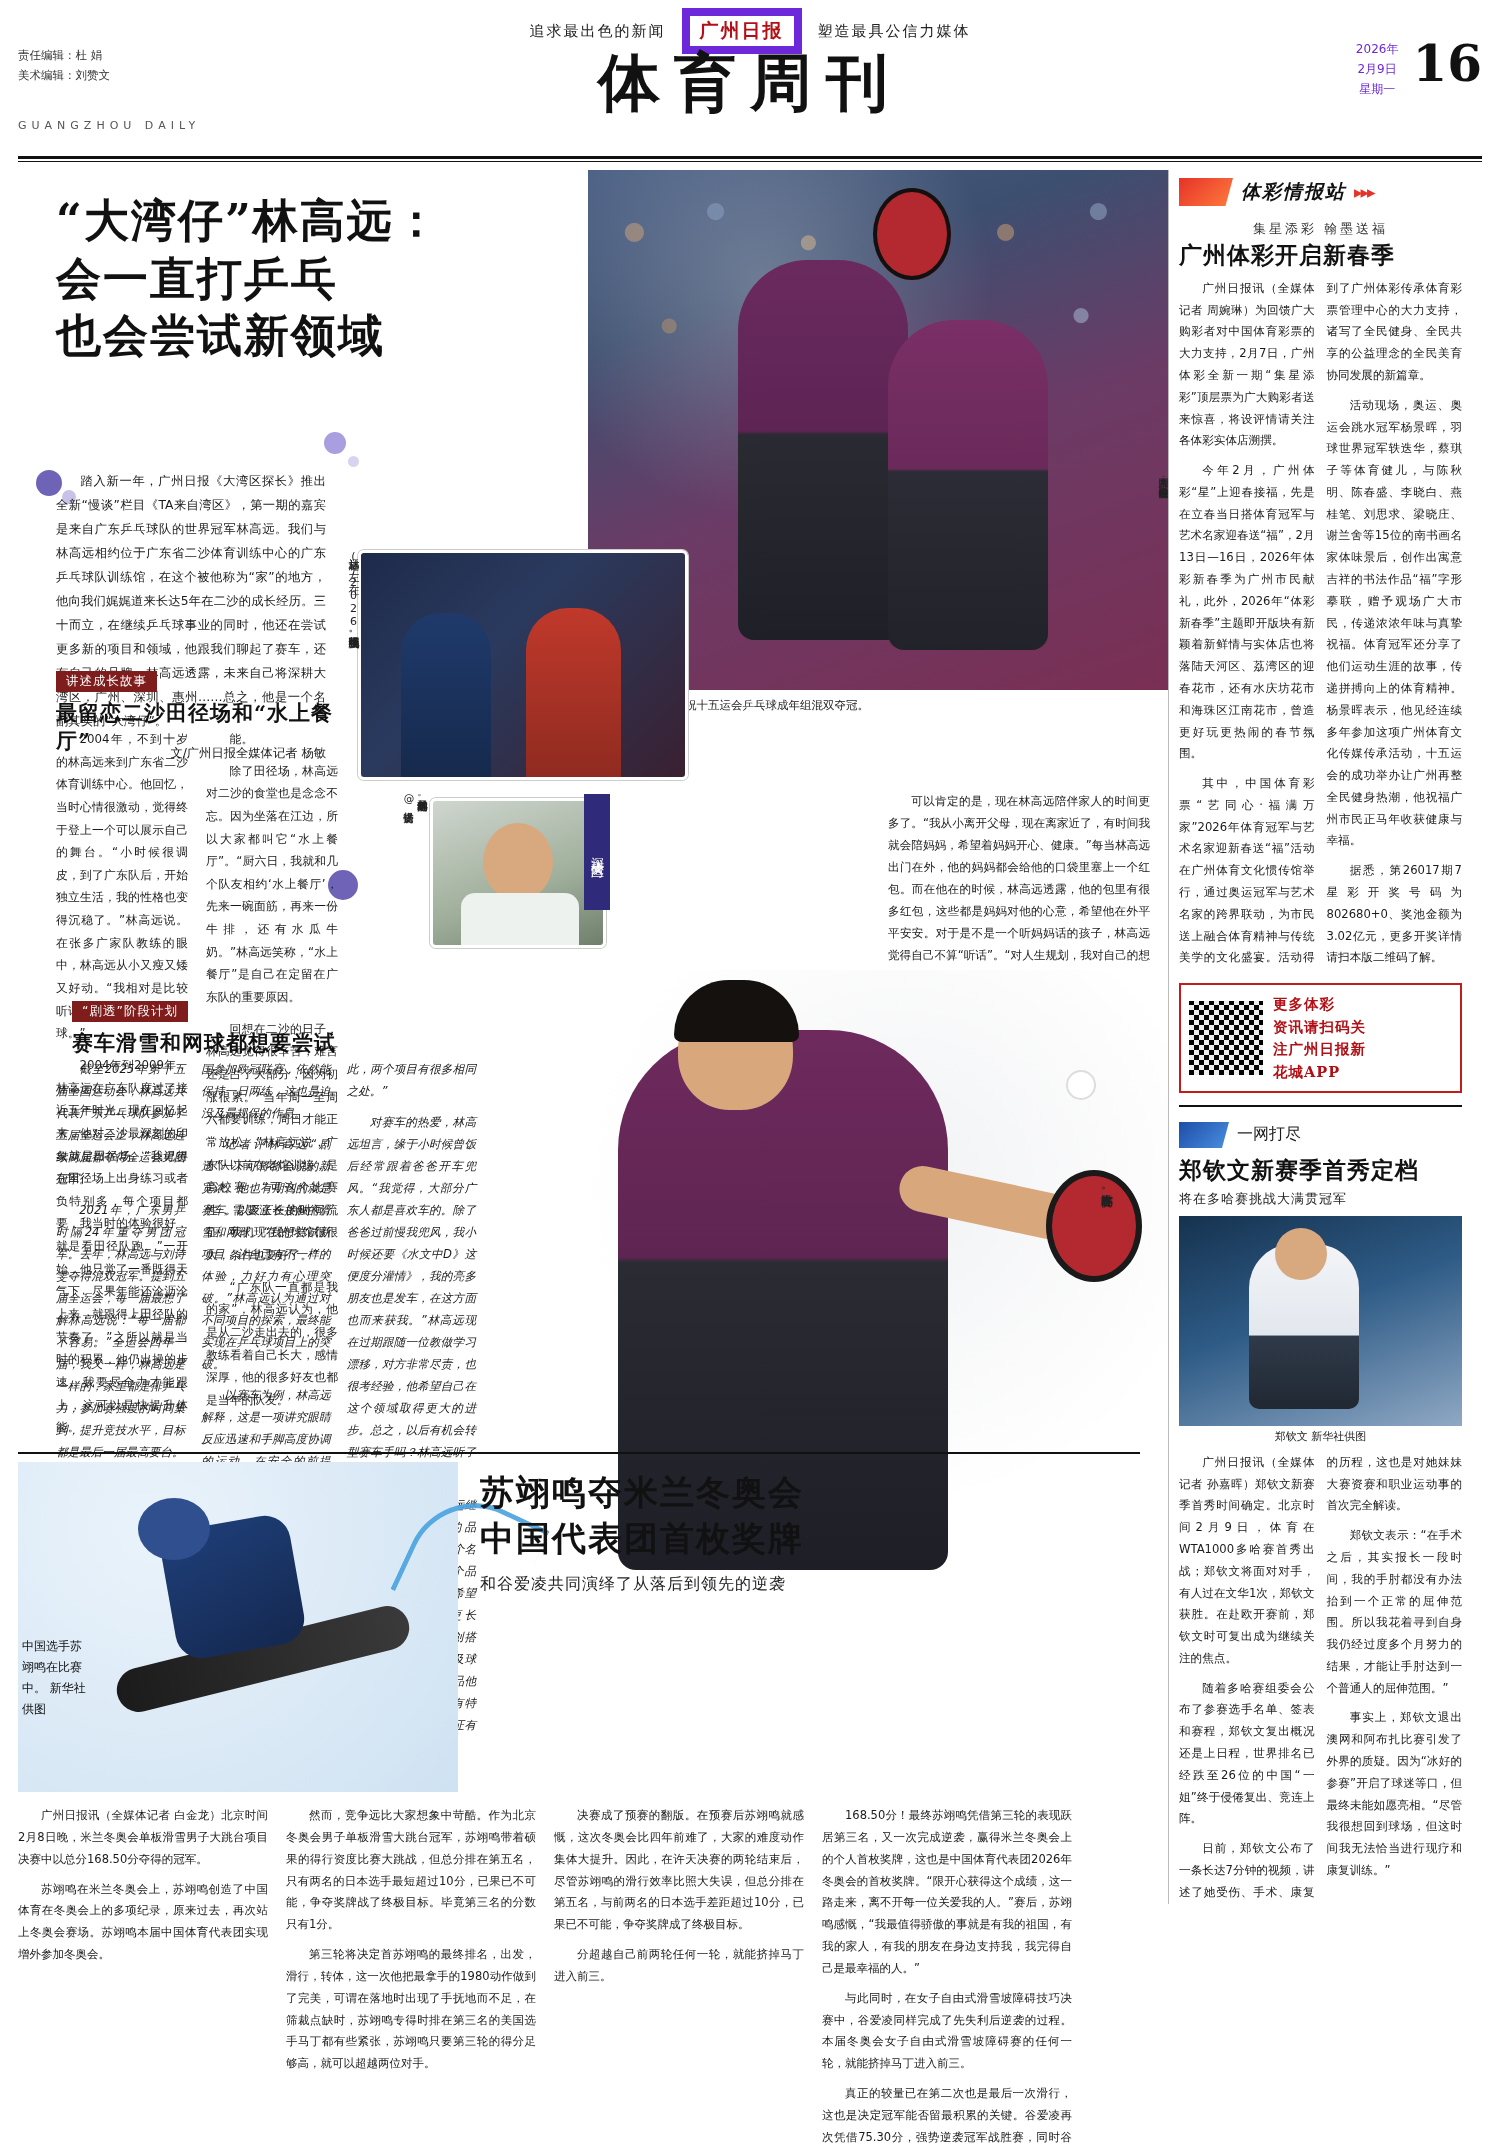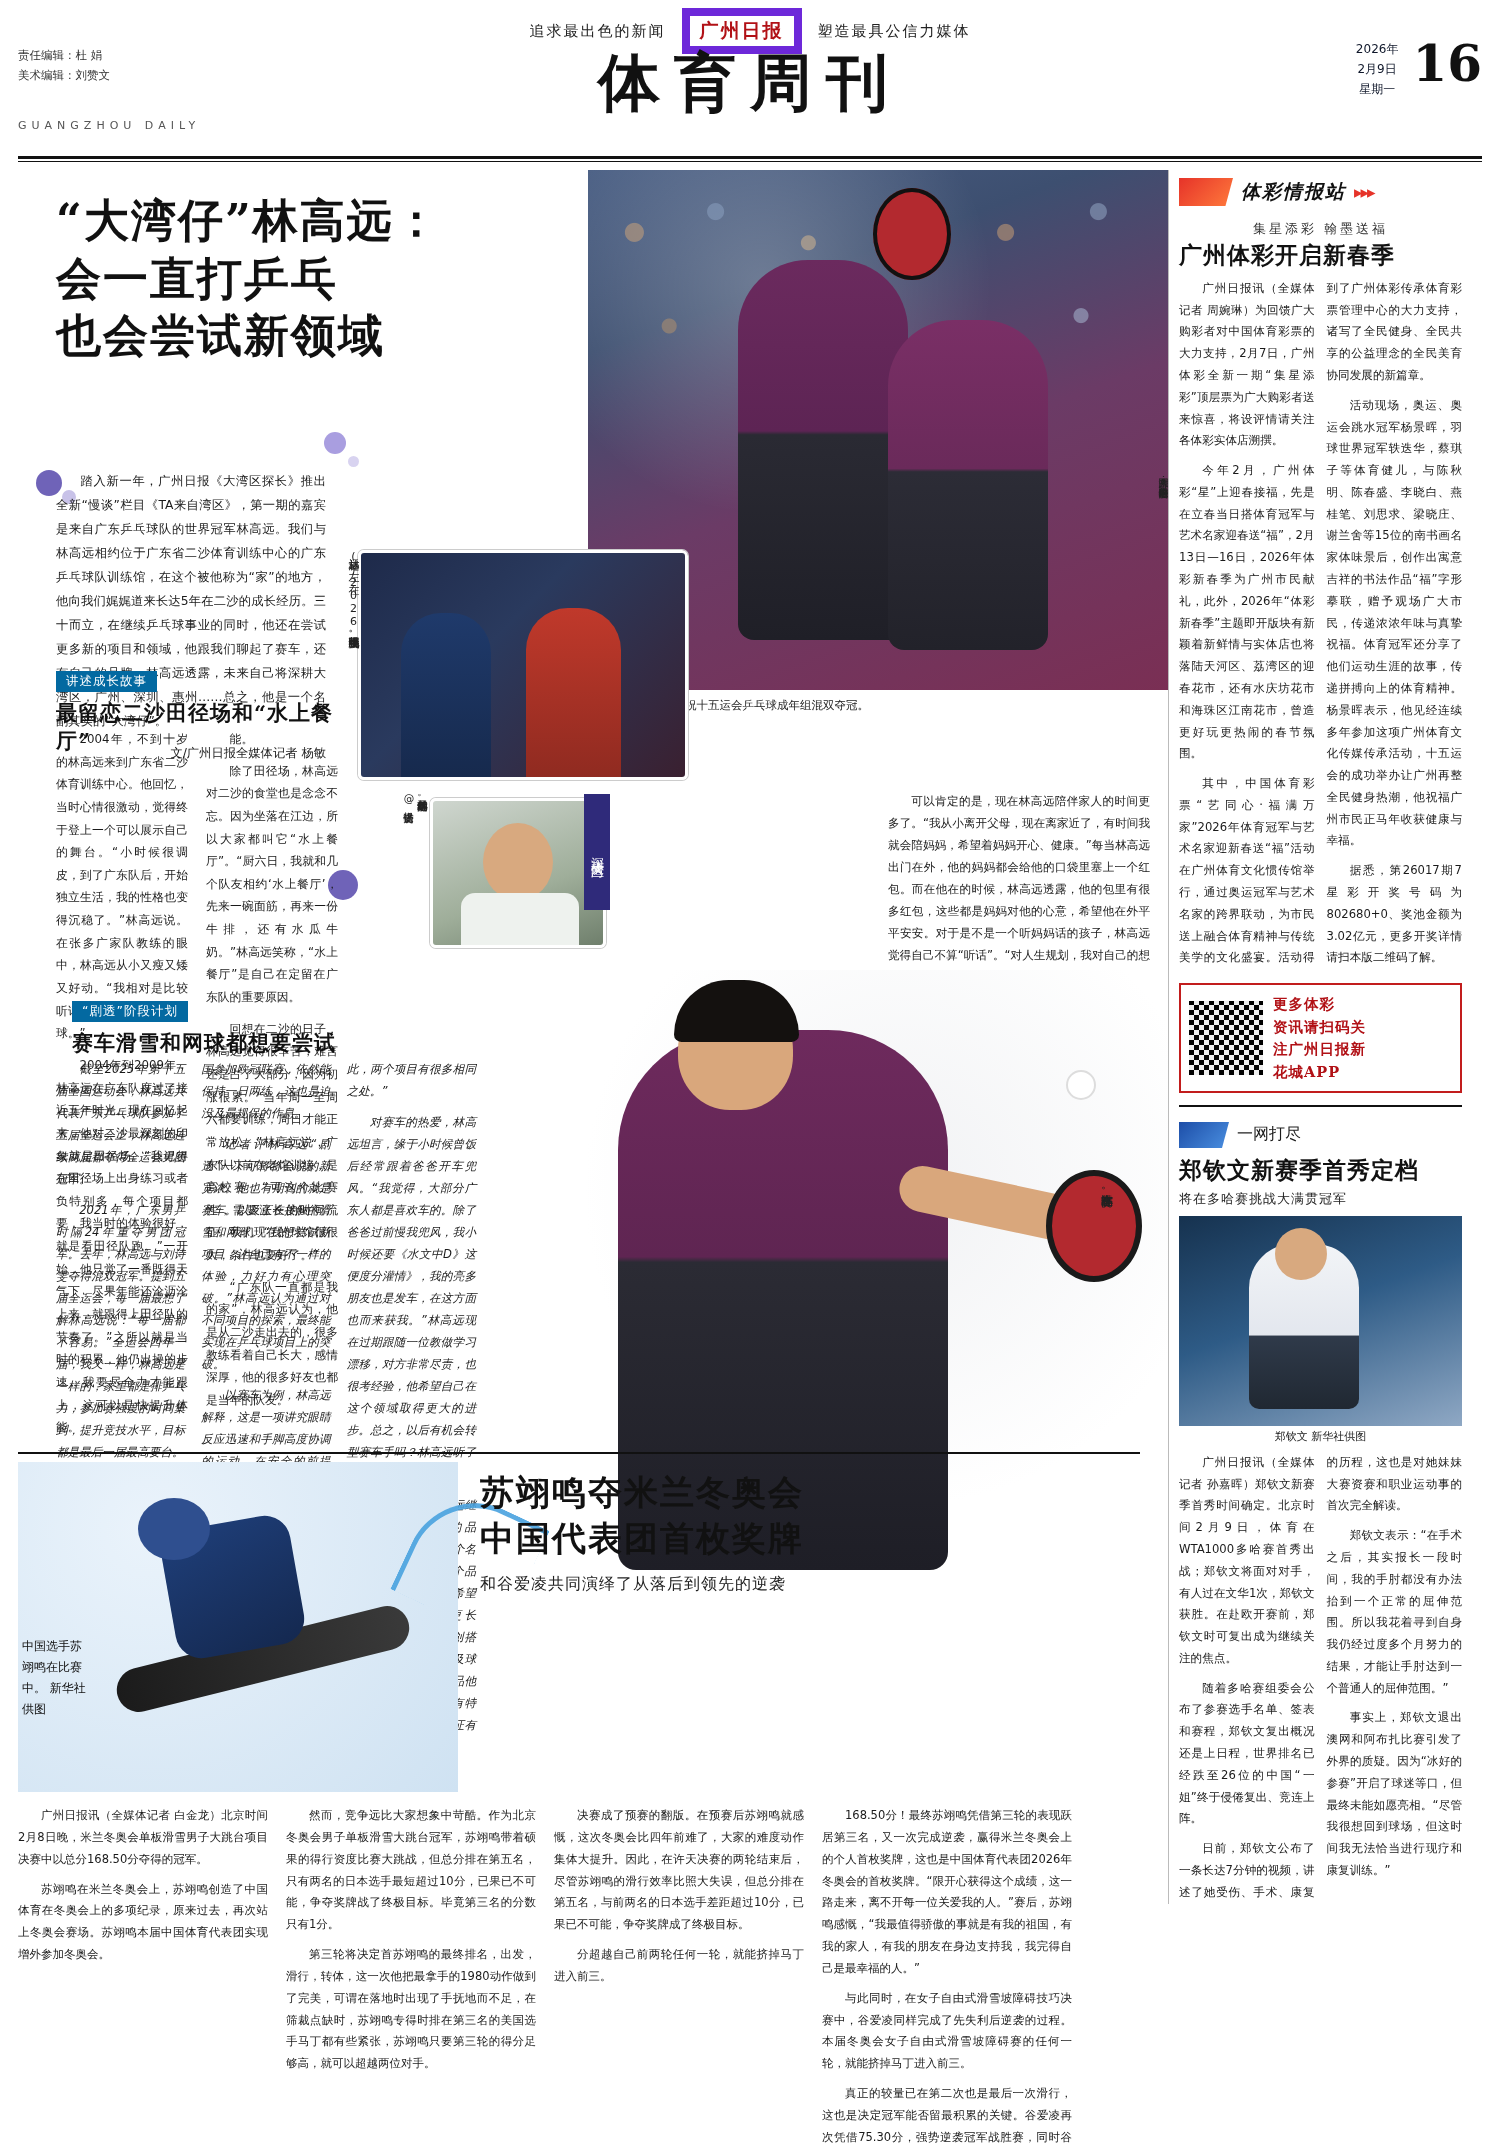--- a/index.html
+++ b/index.html
@@ -18,21 +18,21 @@
   
   .masthead { position: relative; height: 150px; padding: 14px 18px 0 18px; }
   .mh-top { display: flex; align-items: center; justify-content: center; gap: 16px; position: relative; height: 34px; }
   .mh-slogan { font-family: "DejaVu Sans", sans-serif; font-size: 15px; letter-spacing: 2px; color: #222; }
   .mh-logo-box { border: 8px solid #6d28d9; padding: 2px 10px; color: #b11116; font-weight: bold; font-size: 19px; letter-spacing: 2px; font-family: "DejaVu Serif", serif; }
   .mh-title-row { display: flex; align-items: flex-start; justify-content: center; position: relative; margin-top: 2px; }
   .mh-bigtitle { font-family: "DejaVu Serif", "Liberation Serif", serif; font-weight: bold; font-size: 62px; letter-spacing: 14px; color: #111; line-height: 1.05; }
   .mh-en { text-align: left; font-size: 11px; letter-spacing: 5px; color: #555; margin-top: 4px; }
   .mh-left { position: absolute; left: 18px; top: 46px; font-size: 11.5px; line-height: 1.7; color: #333; }
   .mh-right { position: absolute; right: 18px; top: 40px; text-align: right; display: flex; align-items: flex-start; gap: 14px; }
-  .mh-date { font-size: 12px; line-height: 1.65; color: #0f172a; text-align: center; }
+  .mh-date { font-size: 12px; line-height: 1.65; color: #6d28d9; text-align: center; }
   .mh-pageno { font-size: 50px; font-weight: bold; color: #111; font-family: "DejaVu Serif", serif; line-height: 0.95; }
   .rule-thick { height: 3px; background: #111; margin: 6px 18px 0 18px; }
   .rule-thin { height: 1px; background: #111; margin: 2px 18px 0 18px; }
 
   
   .body-wrap { display: flex; padding: 8px 18px 0 28px; }
   .col-main { width: 1140px; position: relative; }
   .col-side { width: 294px; position: relative; border-left: 1px solid #bbb; padding-left: 10px; }
 
   
@@ -92,21 +92,21 @@
   .act-hair { position: absolute; left: 176px; top: 10px; width: 125px; height: 62px; background: #14110f; border-radius: 60px 60px 8px 8px; }
   .act-arm { position: absolute; left: 400px; top: 210px; width: 180px; height: 46px; background: #d9a77c; border-radius: 24px; transform: rotate(12deg); }
   .act-paddle { position: absolute; left: 548px; top: 200px; width: 96px; height: 112px; background: #b3292f; border-radius: 50%; border: 6px solid #1a1a1a; }
   .act-ball { position: absolute; left: 568px; top: 100px; width: 30px; height: 30px; background: #fff; border: 2px solid #ddd; border-radius: 50%; }
   .ph-action-cap { left: 1072px; top: 1015px; width: 16px; font-size: 12px; writing-mode: vertical-rl; text-orientation: upright; color: #222; line-height: 1.5; }
 
   
   .lead { position: absolute; left: 28px; top: 300px; width: 270px; font-size: 12.3px; line-height: 1.95; text-align: justify; color: #1a1a1a; text-indent: 2em; }
   .lead .byline { display: block; text-align: right; text-indent: 0; margin-top: 8px; }
 
-  .sec-label { display: inline-block; background: #0369a1; color: #fff; font-size: 12.5px; padding: 2px 10px; letter-spacing: 1px; }
+  .sec-label { display: inline-block; background: #7f1d1d; color: #fff; font-size: 12.5px; padding: 2px 10px; letter-spacing: 1px; }
   .sec-title { font-family: "DejaVu Serif", serif; font-weight: bold; font-size: 21px; letter-spacing: 1px; color: #111; margin-top: 7px; }
 
   .blk { position: absolute; }
   .cols2 { column-count: 2; column-gap: 18px; font-size: 11.8px; line-height: 1.92; text-align: justify; }
   .cols2 p { margin: 0 0 9px 0; text-indent: 2em; }
   .cols3 { column-count: 3; column-gap: 16px; font-size: 11.6px; line-height: 1.9; text-align: justify; }
   .cols3 p { margin: 0 0 9px 0; text-indent: 2em; }
 
   .sec1 { left: 28px; top: 500px; width: 282px; }
   .sec1-body { left: 28px; top: 558px; width: 282px; }

